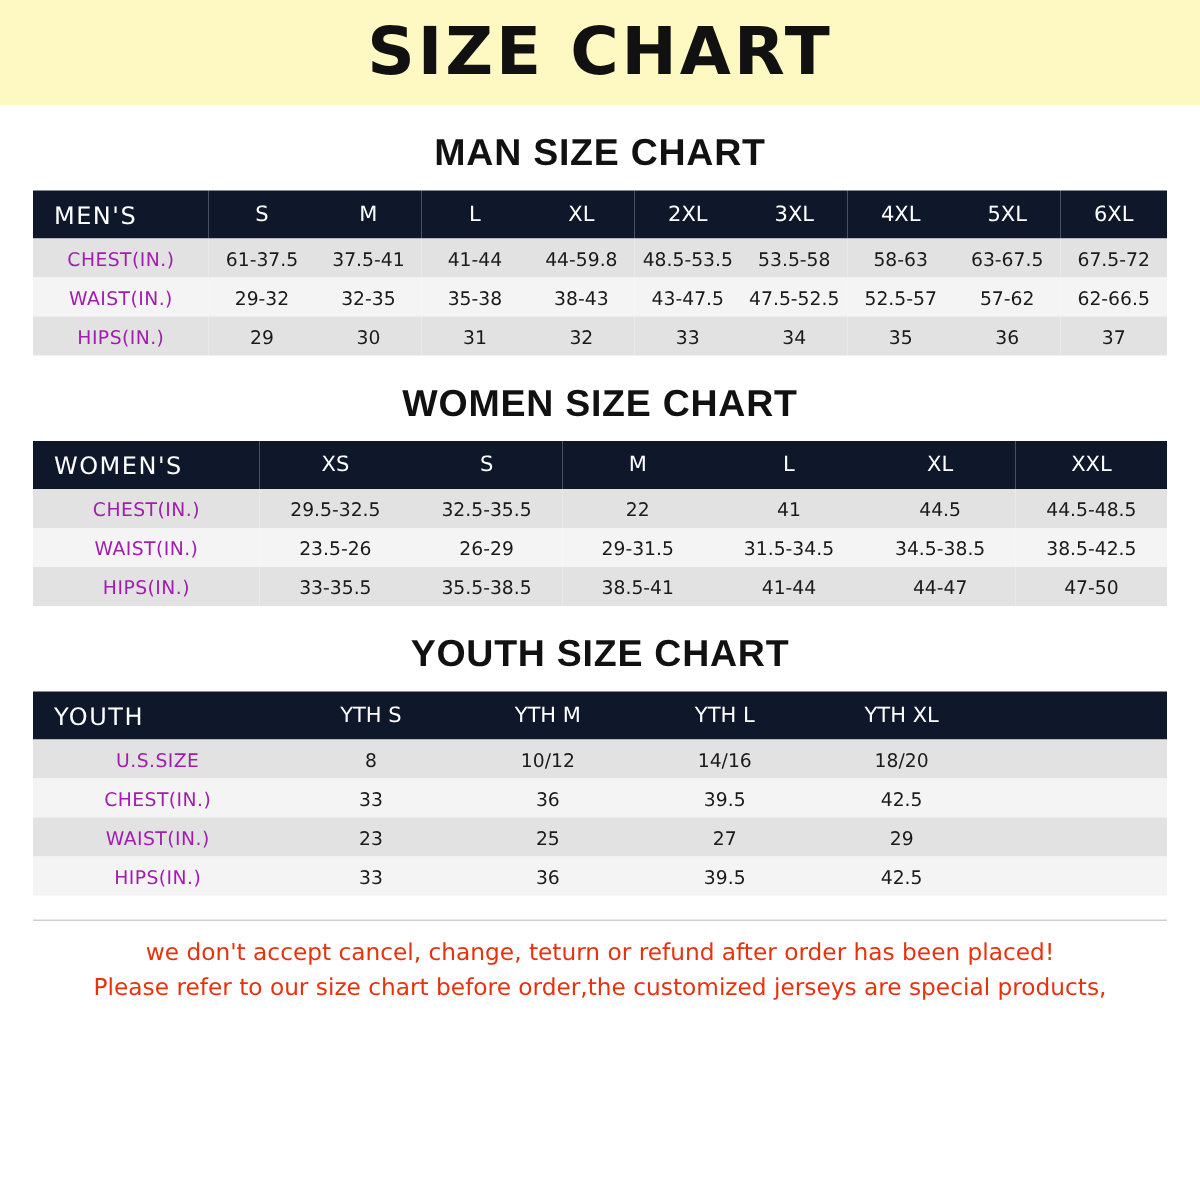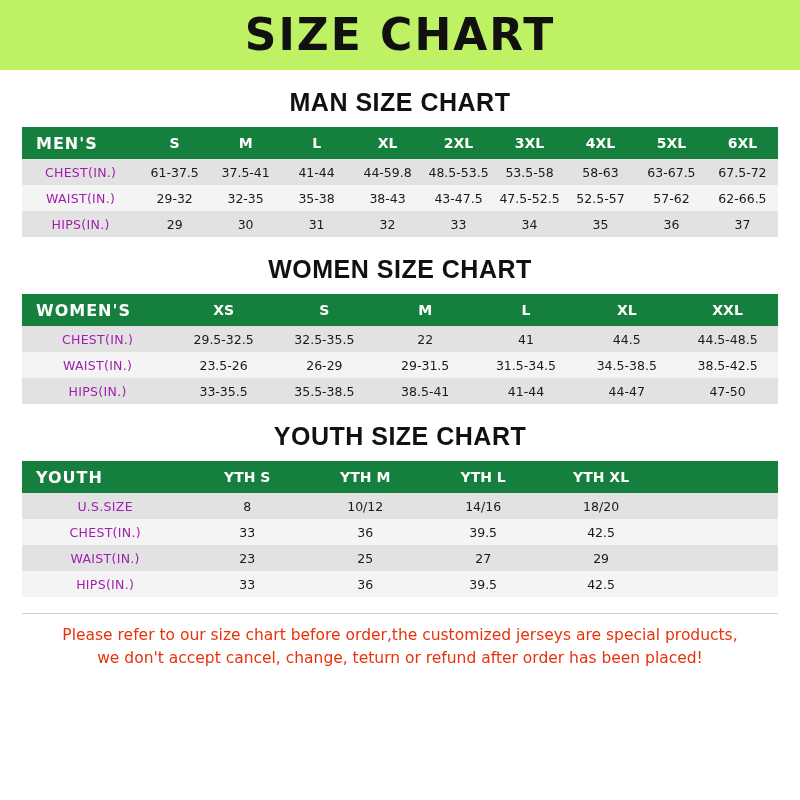--- a/index.html
+++ b/index.html
@@ -16,21 +16,21 @@
   #page {
     position: relative;
     width: 800px;
     height: 800px;
     background: #ffffff;
     box-sizing: border-box;
   }
   
   .banner {
     height: 70px;
-    background: #bef264;
+    background: #fef9c3;
     display: flex;
     align-items: center;
     justify-content: center;
   }
   .banner-title {
     font-family: "DejaVu Sans", sans-serif;
     font-weight: bold;
     font-size: 44px;
     letter-spacing: 2px;
     color: #111;
@@ -60,23 +60,23 @@
   table.size-table th,
   table.size-table td {
     text-align: center;
     font-size: 12.5px;
     color: #1a1a1a;
     height: 26px;
     padding: 0;
     font-family: "DejaVu Sans", sans-serif;
   }
   table.size-table thead th {
-    background: #15803d;
+    background: #0f172a;
     color: #ffffff;
-    font-weight: bold;
+    font-weight: normal;
     font-size: 14px;
     height: 32px;
   }
   table.size-table thead th.corner {
     text-align: left;
     padding-left: 14px;
     font-size: 16px;
     letter-spacing: 1px;
   }
   table.size-table tbody tr.odd td {
@@ -290,18 +290,18 @@
           <td>33</td>
           <td>36</td>
           <td>39.5</td>
           <td>42.5</td>
           <td></td>
         </tr>
       </tbody>
     </table>
 
     <div class="footer-note">
+      <div>we don't accept cancel, change, teturn or refund after order has been placed!</div>
       <div>Please refer to our size chart before order,the customized jerseys are special products,</div>
-      <div>we don't accept cancel, change, teturn or refund after order has been placed!</div>
     </div>
 
   </div>
 </div>
 
 </body></html>

